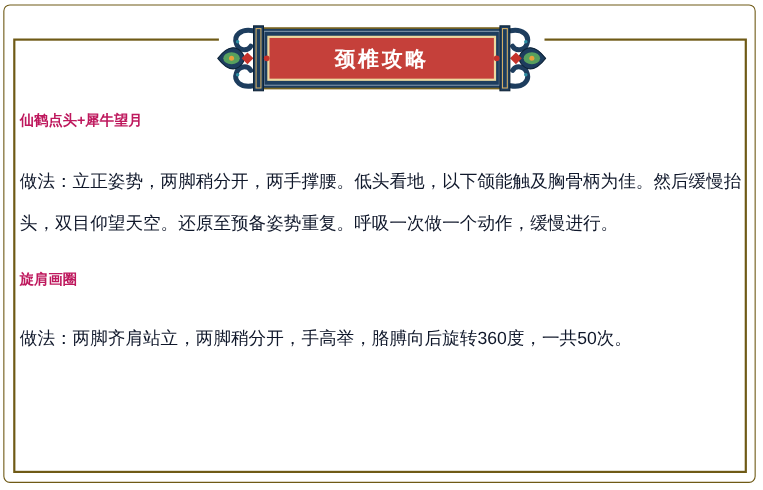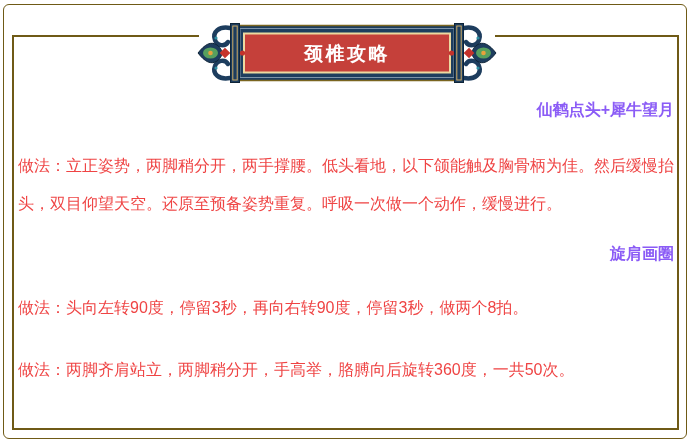--- a/index.html
+++ b/index.html
@@ -26,30 +26,29 @@
     border: 2px solid #6f5a16;
     pointer-events: none;
   }
   
   .content {
     position: absolute;
     left: 18px; top: 37px; right: 20px;
   }
   .sec-heading {
     margin: 0;
-    font-size: 16px;
+    font-size: 13px;
     font-weight: bold;
-    color: #8b5cf6;
+    color: #be185d;
     line-height: 24px;
-    text-align: right;
   }
   .sec-body {
     margin: 0;
     font-size: 16px;
-    color: #ef4444;
+    color: #0f172a;
     line-height: 38px;
   }
   .h1 { margin-top: 61px; }
   .p1 { margin-top: 25px; }
   .h2 { margin-top: 19px; }
   .p2 { margin-top: 23px; }
   .h3 { margin-top: 22px; }
   .p3 { margin-top: 24px; }
   
   .banner {
@@ -68,21 +67,20 @@
 <div class="page">
 
   <div class="outer-frame"></div>
   <div class="inner-frame"></div>
 
   <div class="content">
     <h2 class="sec-heading h1">仙鹤点头+犀牛望月</h2>
     <p class="sec-body p1">做法：立正姿势，两脚稍分开，两手撑腰。低头看地，以下颌能触及胸骨柄为佳。然后缓慢抬头，双目仰望天空。还原至预备姿势重复。呼吸一次做一个动作，缓慢进行。</p>
 
     <h2 class="sec-heading h2">旋肩画圈</h2>
-    <p class="sec-body p2">做法：头向左转90度，停留3秒，再向右转90度，停留3秒，做两个8拍。</p>
 
     <p class="sec-body p3">做法：两脚齐肩站立，两脚稍分开，手高举，胳膊向后旋转360度，一共50次。</p>
   </div>
 
   <div class="banner">
     <svg viewBox="0 0 300 64" width="300" height="64">
 
       <rect x="2" y="0" width="296" height="64" fill="#ffffff"></rect>
 
       <g>

